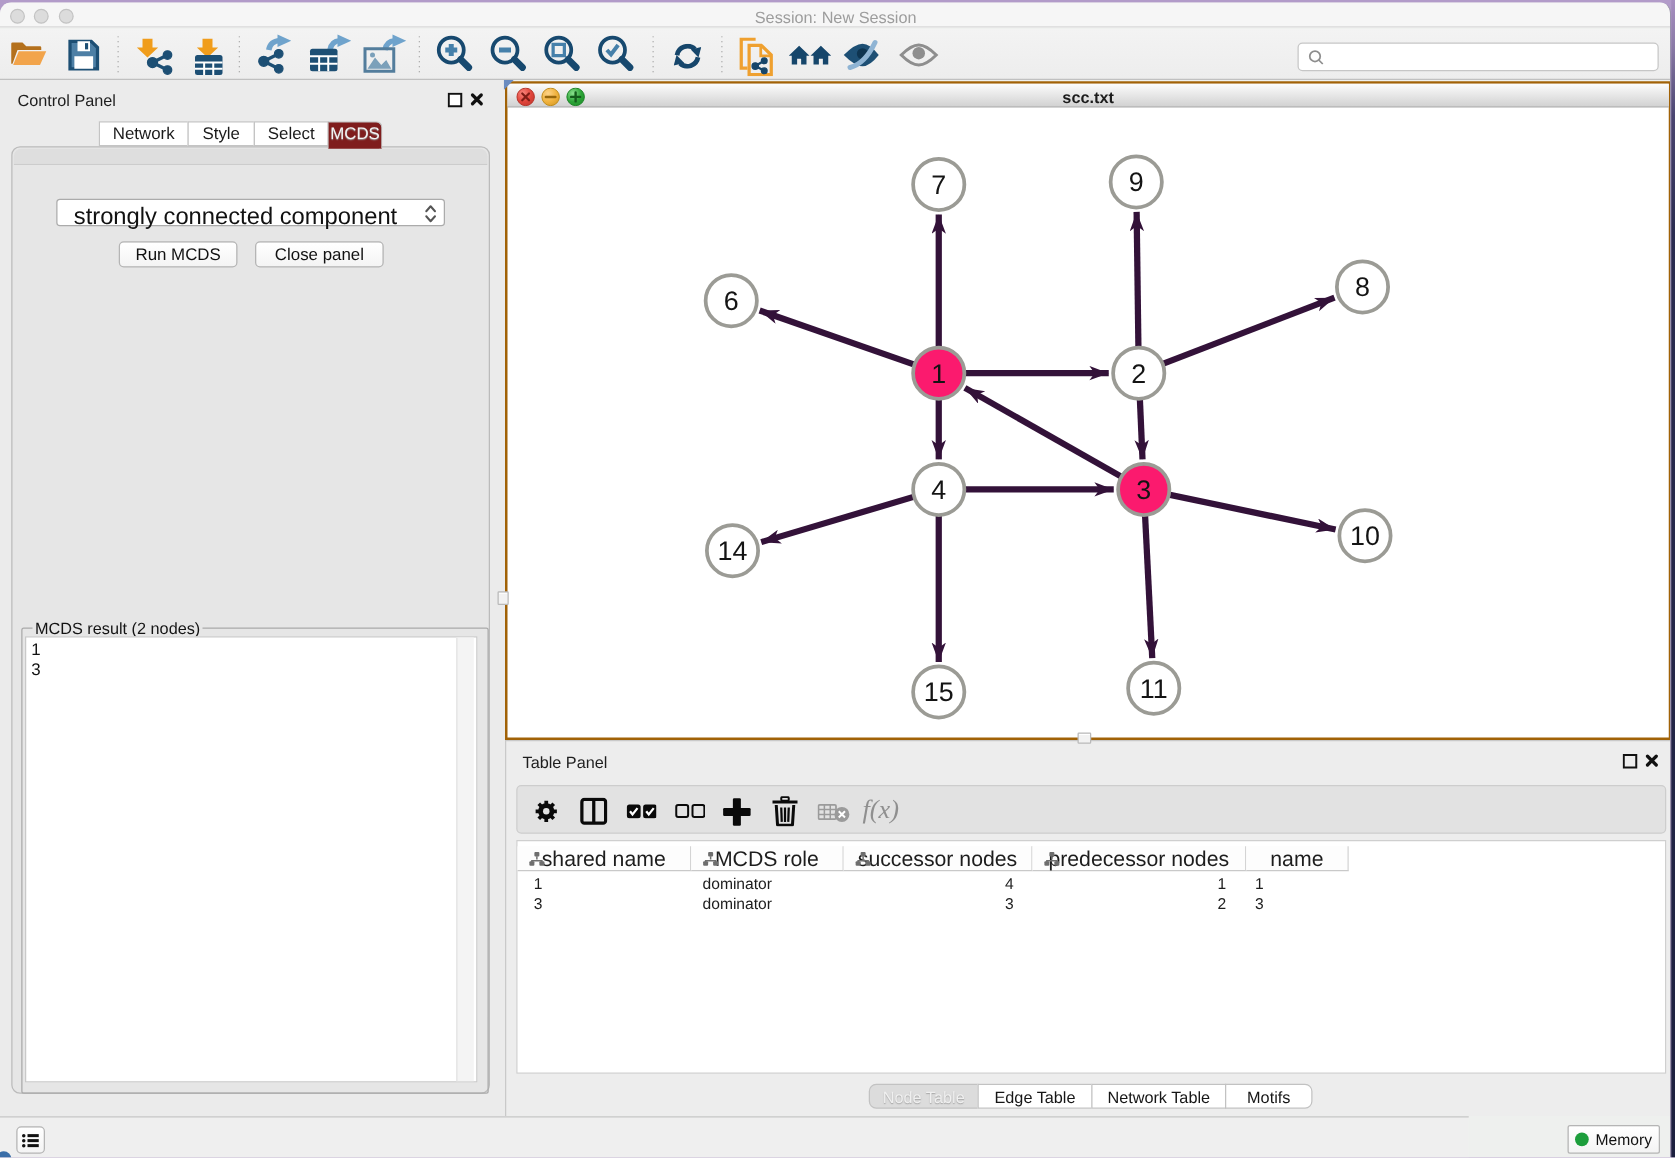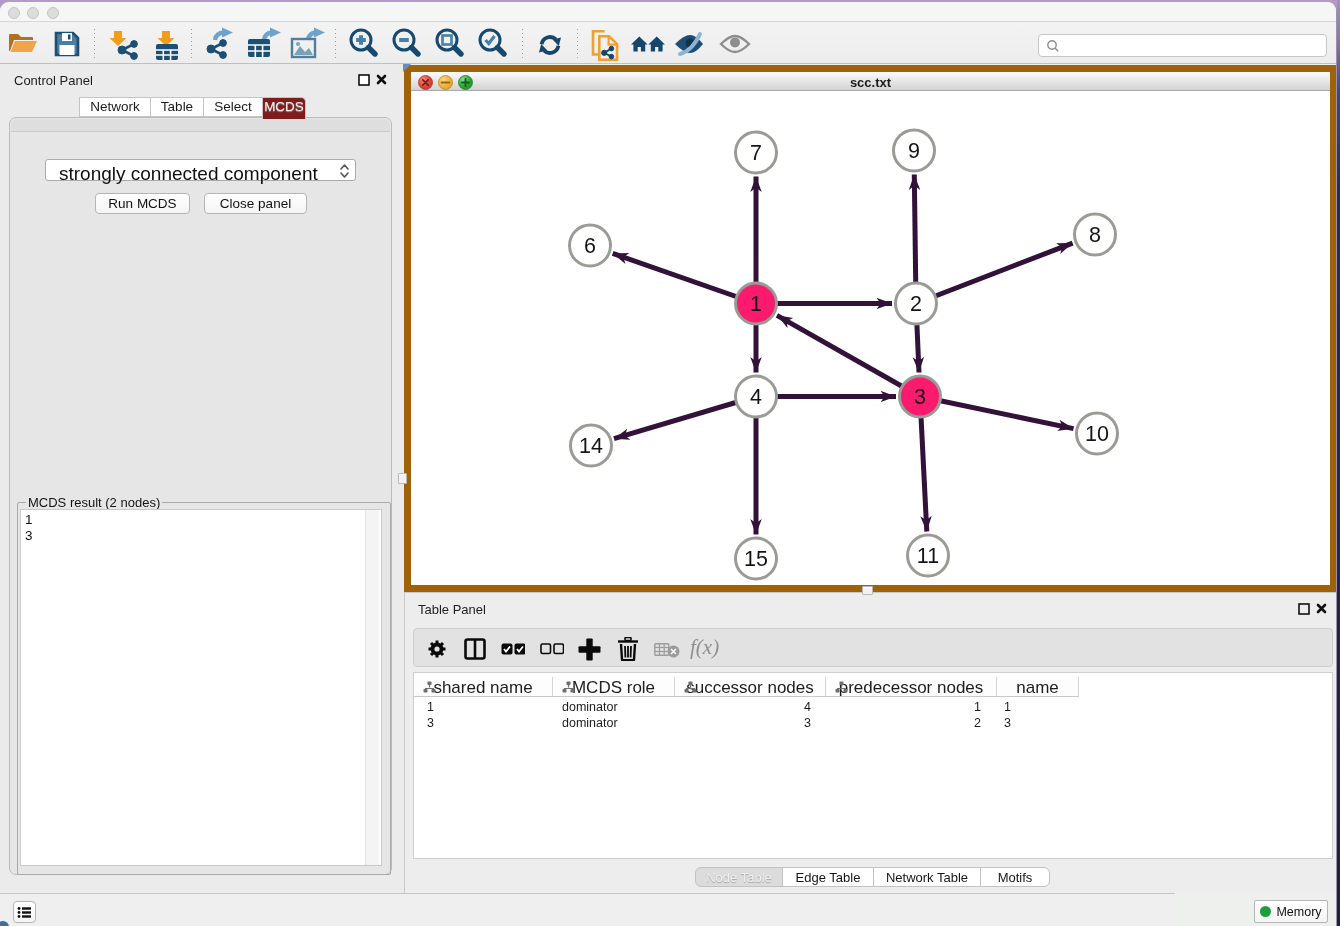--- a/index.html
+++ b/index.html
@@ -31,21 +31,21 @@
 .ctl { position:absolute; left:0; top:62px; width:404px; height:829px; background:#ebebeb; }
 .panel-title { font-size:13px; color:#1e1e1e; }
 .tab { position:absolute; top:33px; height:20px; background:#fff; border:1px solid #c4c4c4;
   font-size:13.5px; color:#1b1b1b; text-align:center; line-height:18px; }
 .tabpane { position:absolute; left:9px; top:53px; width:383px; height:758px;
   background:#e6e6e6; border:1px solid #bbb; border-radius:7px; }
 .btn { position:absolute; background:linear-gradient(#ffffff,#f4f4f4); border:1px solid #b5b5b5;
   border-radius:4px; font-size:13.5px; color:#111; text-align:center; }
 
 .netframe { position:absolute; left:404px; top:63px; width:933px; height:527px;
-  border:7px solid #a16207; background:#fff; }
+  border:2px solid #a16207; background:#fff; }
 .nettitle { position:absolute; left:0; top:0; right:0; height:19px;
   background:linear-gradient(#fcfcfc,#d2d2d2); border-bottom:1px solid #a9a9a9; }
 
 .tablepanel { position:absolute; left:404px; top:590px; width:933px; height:301px;
   background:#ededed; border-top:1px solid #c9c9c9; border-left:1px solid #c9c9c9; }
 .ttool { position:absolute; left:8px; top:35px; width:920px; height:39px;
   background:#e2e2e2; border:1px solid #cdcdcd; border-radius:4px; }
 .tblarea { position:absolute; left:8px; top:79px; width:920px; height:187px;
   background:#fff; border:1px solid #cfcfcf; }
 .th { position:absolute; top:4px; height:20px; border-right:1px solid #d4d4d4;
@@ -60,20 +60,21 @@
 .orgi { position:absolute; left:9px; top:4px; }
 </style>
 </head>
 <body>
 <div class="window">
 
   <div class="titlebar">
     <div class="tl" style="left:8px;"></div>
     <div class="tl" style="left:27px;"></div>
     <div class="tl" style="left:47px;"></div>
+    <div class="title-txt">Session: New Session</div>
   </div>
 
   <div class="toolbar" id="toolbar">
     <div class="sep" style="left:94px;"></div>
     <div class="sep" style="left:191px;"></div>
     <div class="sep" style="left:335px;"></div>
     <div class="sep" style="left:522px;"></div>
     <div class="sep" style="left:577px;"></div>
 
     <svg class="ticon" style="left:5px;" width="34" height="34" viewBox="0 0 34 34">
@@ -212,21 +213,21 @@
     </div>
   </div>
 
   <div class="ctl">
     <div class="panel-title" style="position:absolute;left:14px;top:9px;">Control Panel</div>
     <svg class="abs" style="left:358px;top:10px" width="32" height="13" viewBox="0 0 32 13">
       <rect x="1" y="1" width="10" height="10" fill="#fff" stroke="#111" stroke-width="1.6"></rect>
       <path d="M20 2 L27 9 M27 2 L20 9" stroke="#111" stroke-width="2.6" stroke-linecap="round"></path>
     </svg>
     <div class="tab" style="left:79px;width:72px;">Network</div>
-    <div class="tab" style="left:150px;width:54px;">Table</div>
+    <div class="tab" style="left:150px;width:54px;">Style</div>
     <div class="tab" style="left:203px;width:60px;">Select</div>
     <div class="tab" style="left:262px;width:44px;height:22px;background:#7f1d1d;color:#f3f3f3;text-shadow:0 1px 1px #9a9a9a;border-radius:0 5px 0 0;border-bottom:none;z-index:5;">MCDS</div>
     <div class="tabpane">
       <div class="abs" style="left:1px;top:1px;right:1px;height:13px;background:#dedede;border-radius:6px 6px 0 0;border-bottom:1px solid #cccccc;"></div>
       <div class="abs" style="left:35px;top:41px;width:311px;height:22px;background:#fff;border:1px solid #ababab;border-radius:3px;">
         <div class="abs" style="left:13px;top:3px;font-size:19px;color:#111;">strongly connected component</div>
         <svg class="abs" style="right:5px;top:3px" width="11" height="16" viewBox="0 0 11 16">
           <path d="M2 6 L5.5 2 L9 6" fill="none" stroke="#555" stroke-width="1.6" stroke-linecap="round" stroke-linejoin="round"></path>
           <path d="M2 10 L5.5 14 L9 10" fill="none" stroke="#555" stroke-width="1.6" stroke-linecap="round" stroke-linejoin="round"></path>
         </svg>

